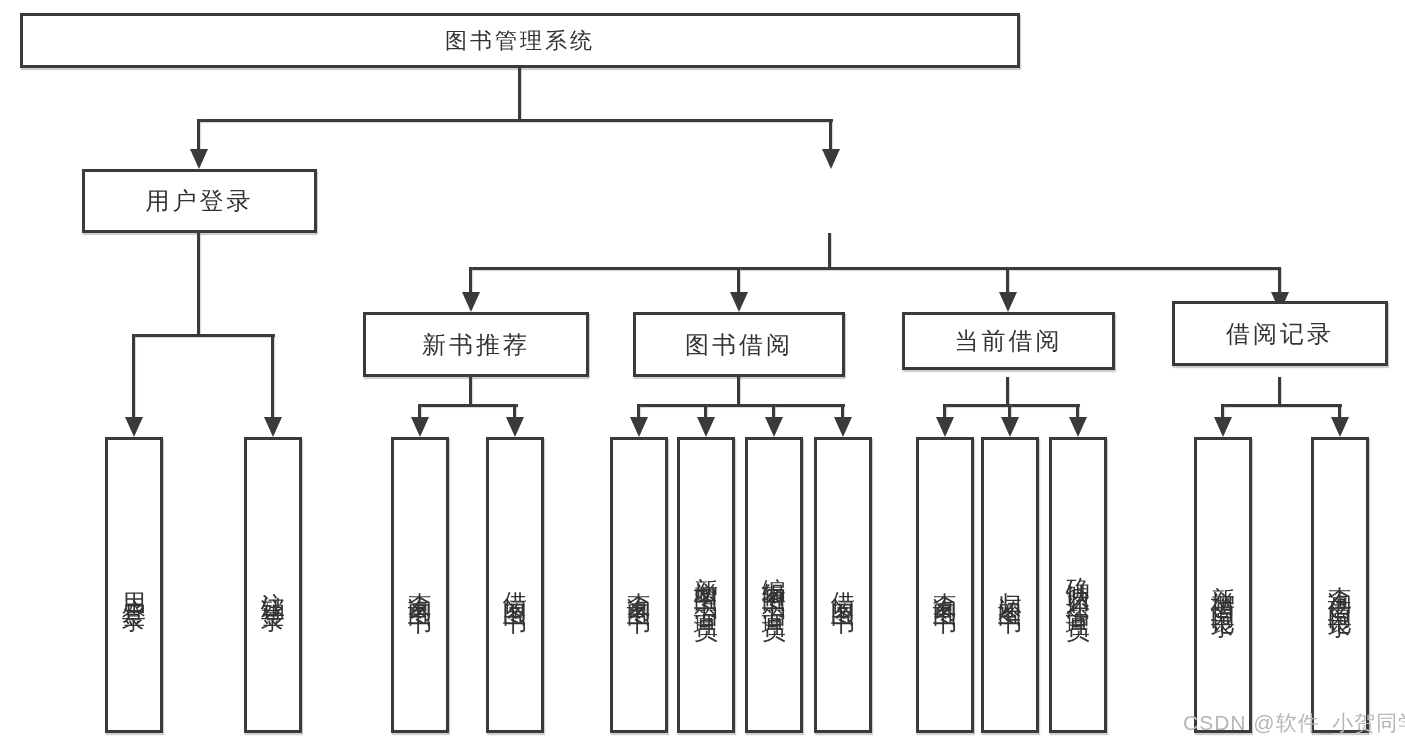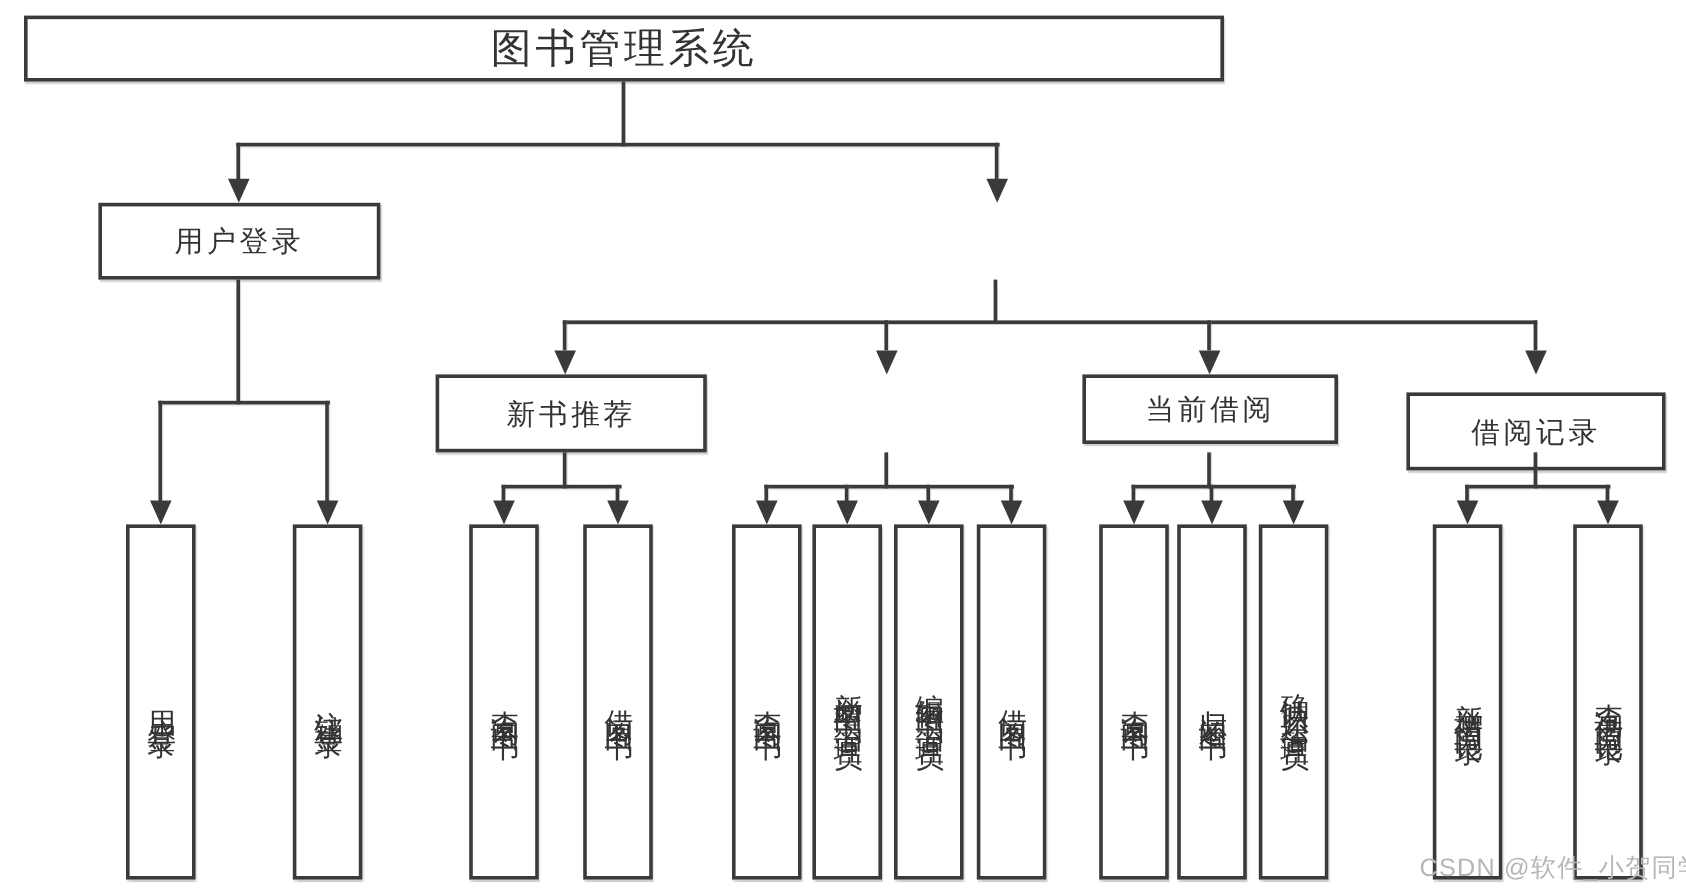--- a/index.html
+++ b/index.html
@@ -7,21 +7,21 @@
     position:relative; width:1405px; height:747px; background:#ffffff;
     font-family:"Liberation Sans", sans-serif; overflow:hidden;
   }
   .box {
     position:absolute; box-sizing:border-box;
     border:3px solid #3a3a3a; background:#ffffff; color:#333333;
     display:flex; align-items:center; justify-content:center;
     box-shadow:1px 2px 1px rgba(120,120,120,0.35);
   }
   .hbox { font-size:24px; letter-spacing:3px; }
-  .title-box { font-size:34px; letter-spacing:3px; }
+  .title-box { font-size:22px; letter-spacing:3px; }
   .vbox {
     top:437px; width:58px; height:296px;
     font-size:24px; letter-spacing:6px; line-height:1.15;
     writing-mode:vertical-rl; text-orientation:mixed;
   }
   .hl { position:absolute; height:3px; background:#3a3a3a; box-shadow:0 1px 1px rgba(120,120,120,0.3); }
   .vl { position:absolute; width:3px;  background:#3a3a3a; box-shadow:1px 0 1px rgba(120,120,120,0.3); }
   .ah {
     position:absolute; width:0; height:0;
     border-left:9px solid transparent; border-right:9px solid transparent;
@@ -60,22 +60,23 @@
   <div class="vl" style="left:469px;  top:267px; height:25px;"></div>
   <div class="ah" style="left:462px;  top:292px;"></div>
   <div class="vl" style="left:737px;  top:267px; height:25px;"></div>
   <div class="ah" style="left:730px;  top:292px;"></div>
   <div class="vl" style="left:1006px; top:267px; height:25px;"></div>
   <div class="ah" style="left:999px;  top:292px;"></div>
   <div class="vl" style="left:1278px; top:267px; height:25px;"></div>
   <div class="ah" style="left:1271px; top:292px;"></div>
 
   <div class="box hbox" style="left:363px;  top:312px; width:226px; height:65px;font-family:Liberation Serif, serif;">新书推荐</div>
+  <div class="box hbox" style="left:633px;  top:312px; width:212px; height:65px;">图书借阅</div>
   <div class="box hbox" style="left:902px;  top:312px; width:213px; height:58px;">当前借阅</div>
-  <div class="box hbox" style="left:1172px; top:327px; width:216px; height:65px;">借阅记录</div>
+  <div class="box hbox" style="left:1172px; top:301px; width:216px; height:65px;">借阅记录</div>
 
   <div class="vl" style="left:469px; top:377px; height:30px;"></div>
   <div class="hl" style="left:418px; top:404px; width:100px;"></div>
   <div class="vl" style="left:418px; top:404px; height:15px;"></div>
   <div class="ah" style="left:411px; top:417px;"></div>
   <div class="vl" style="left:513px; top:404px; height:15px;"></div>
   <div class="ah" style="left:506px; top:417px;"></div>
 
   <div class="vl" style="left:737px; top:377px; height:30px;"></div>
   <div class="hl" style="left:637px; top:404px; width:208px;"></div>

